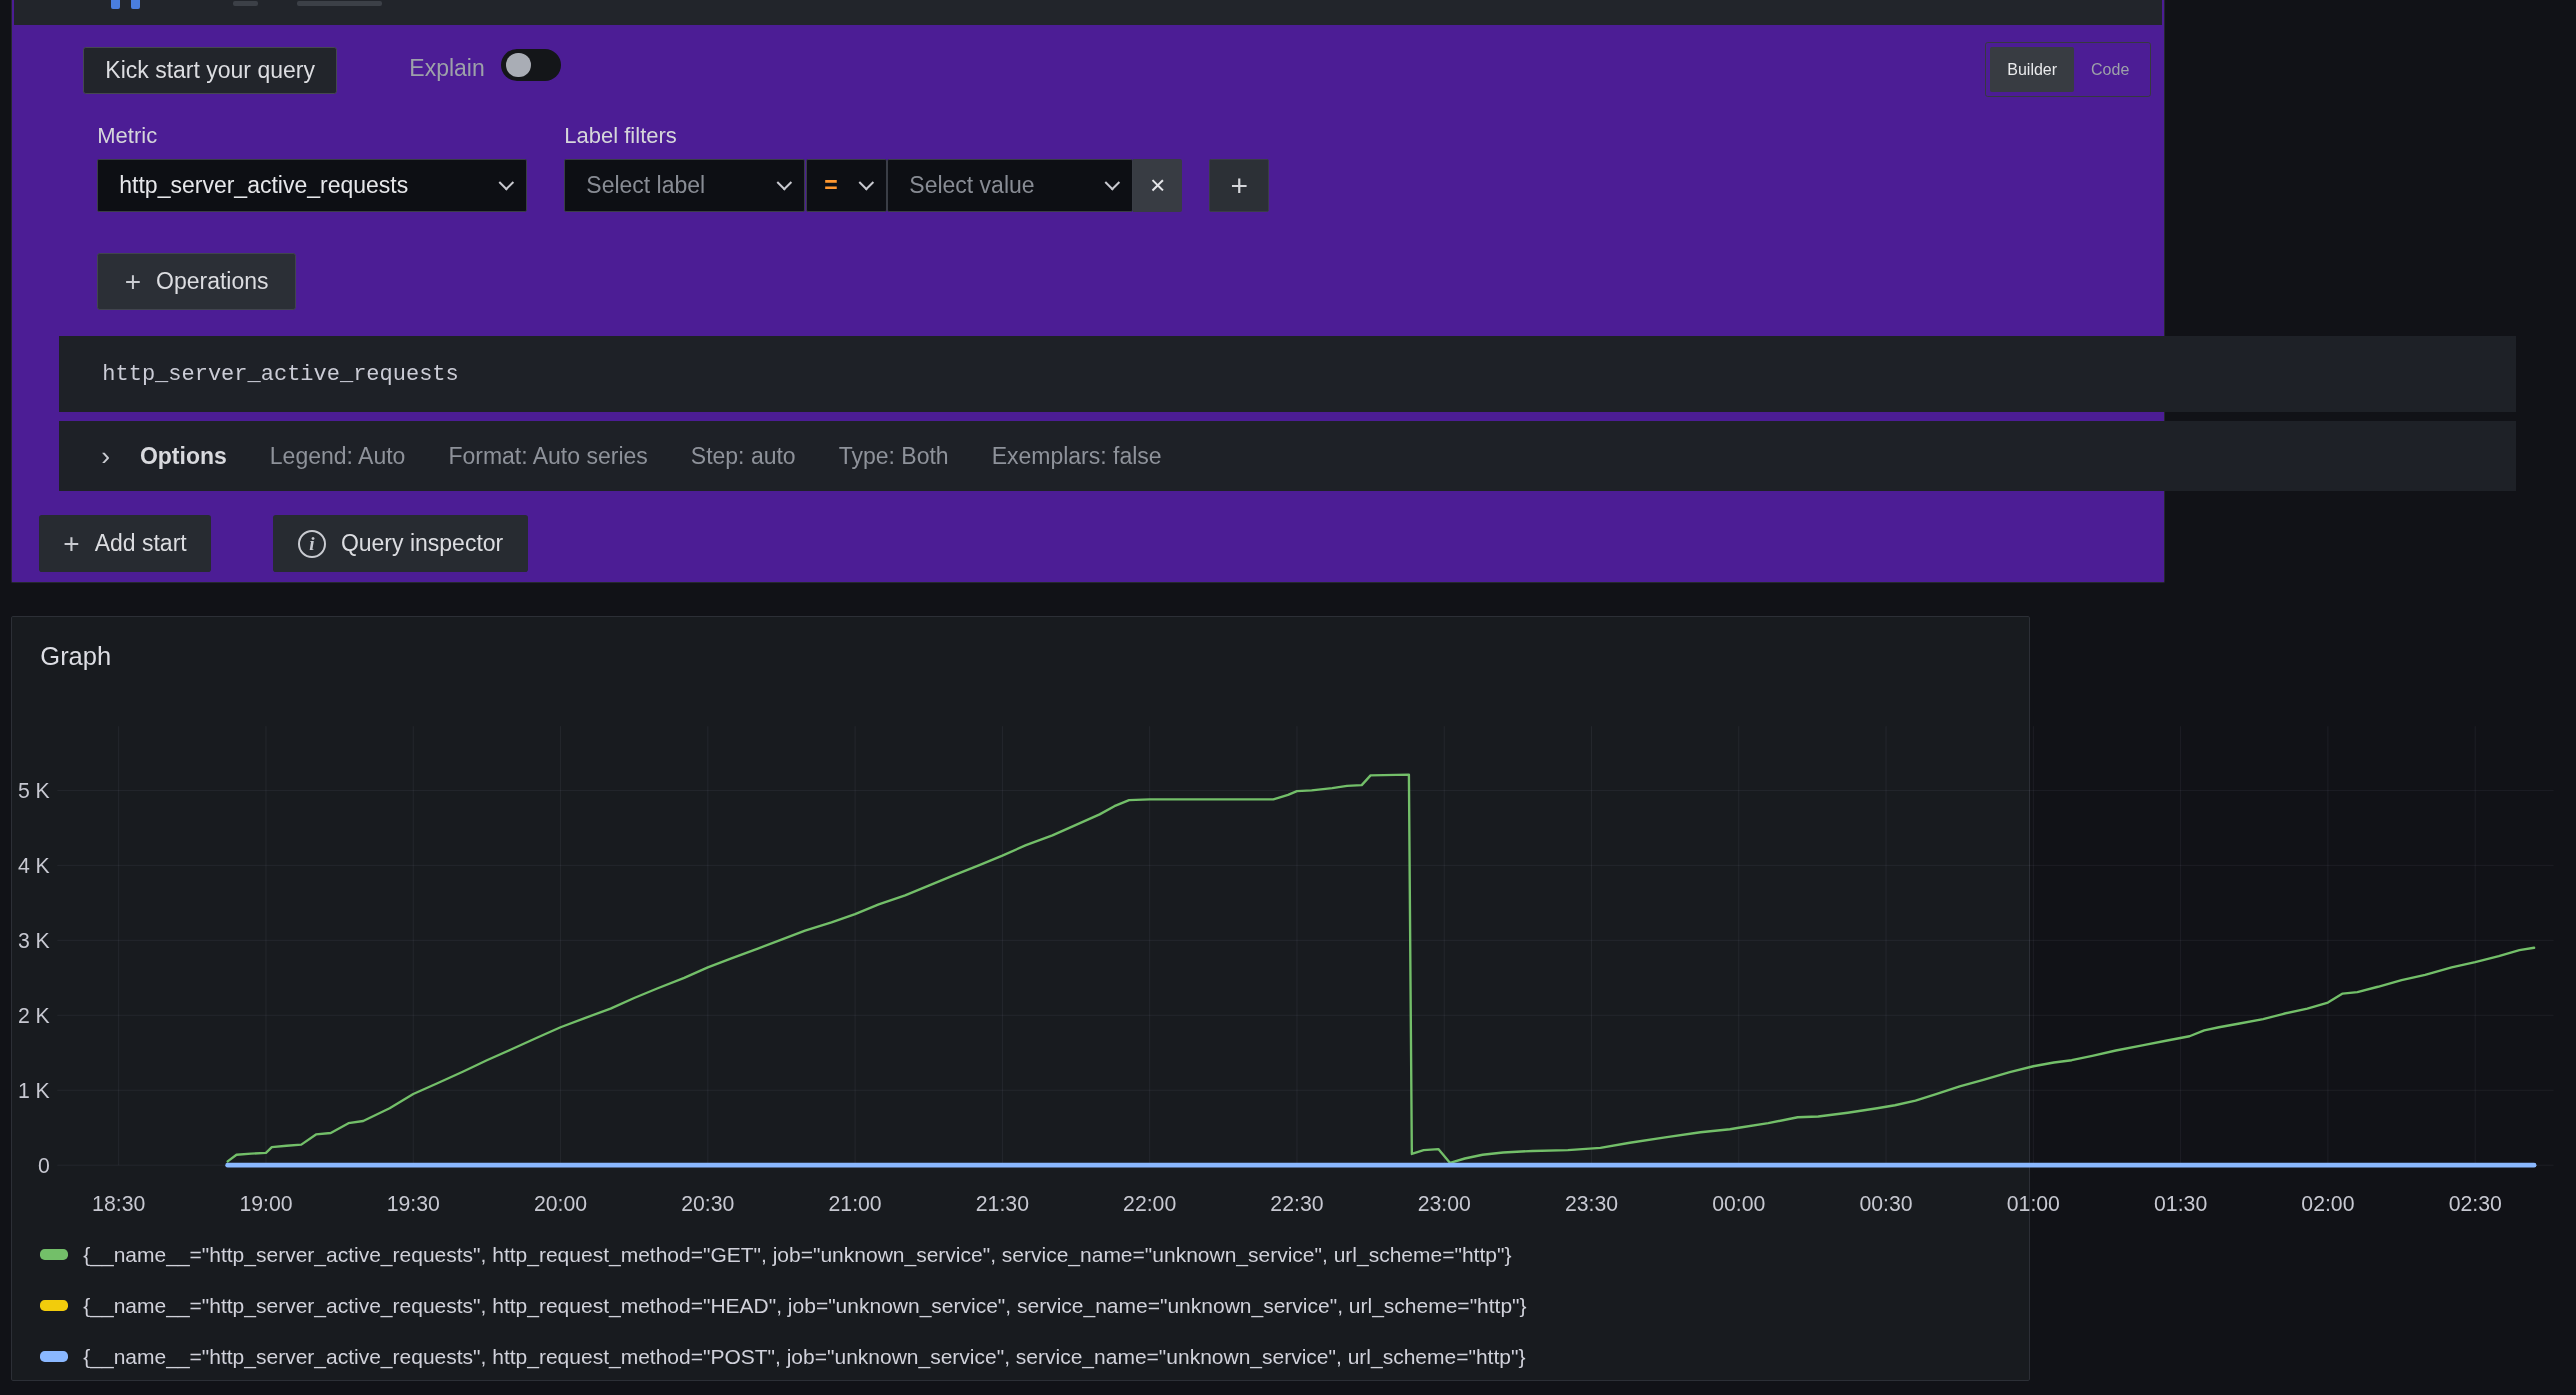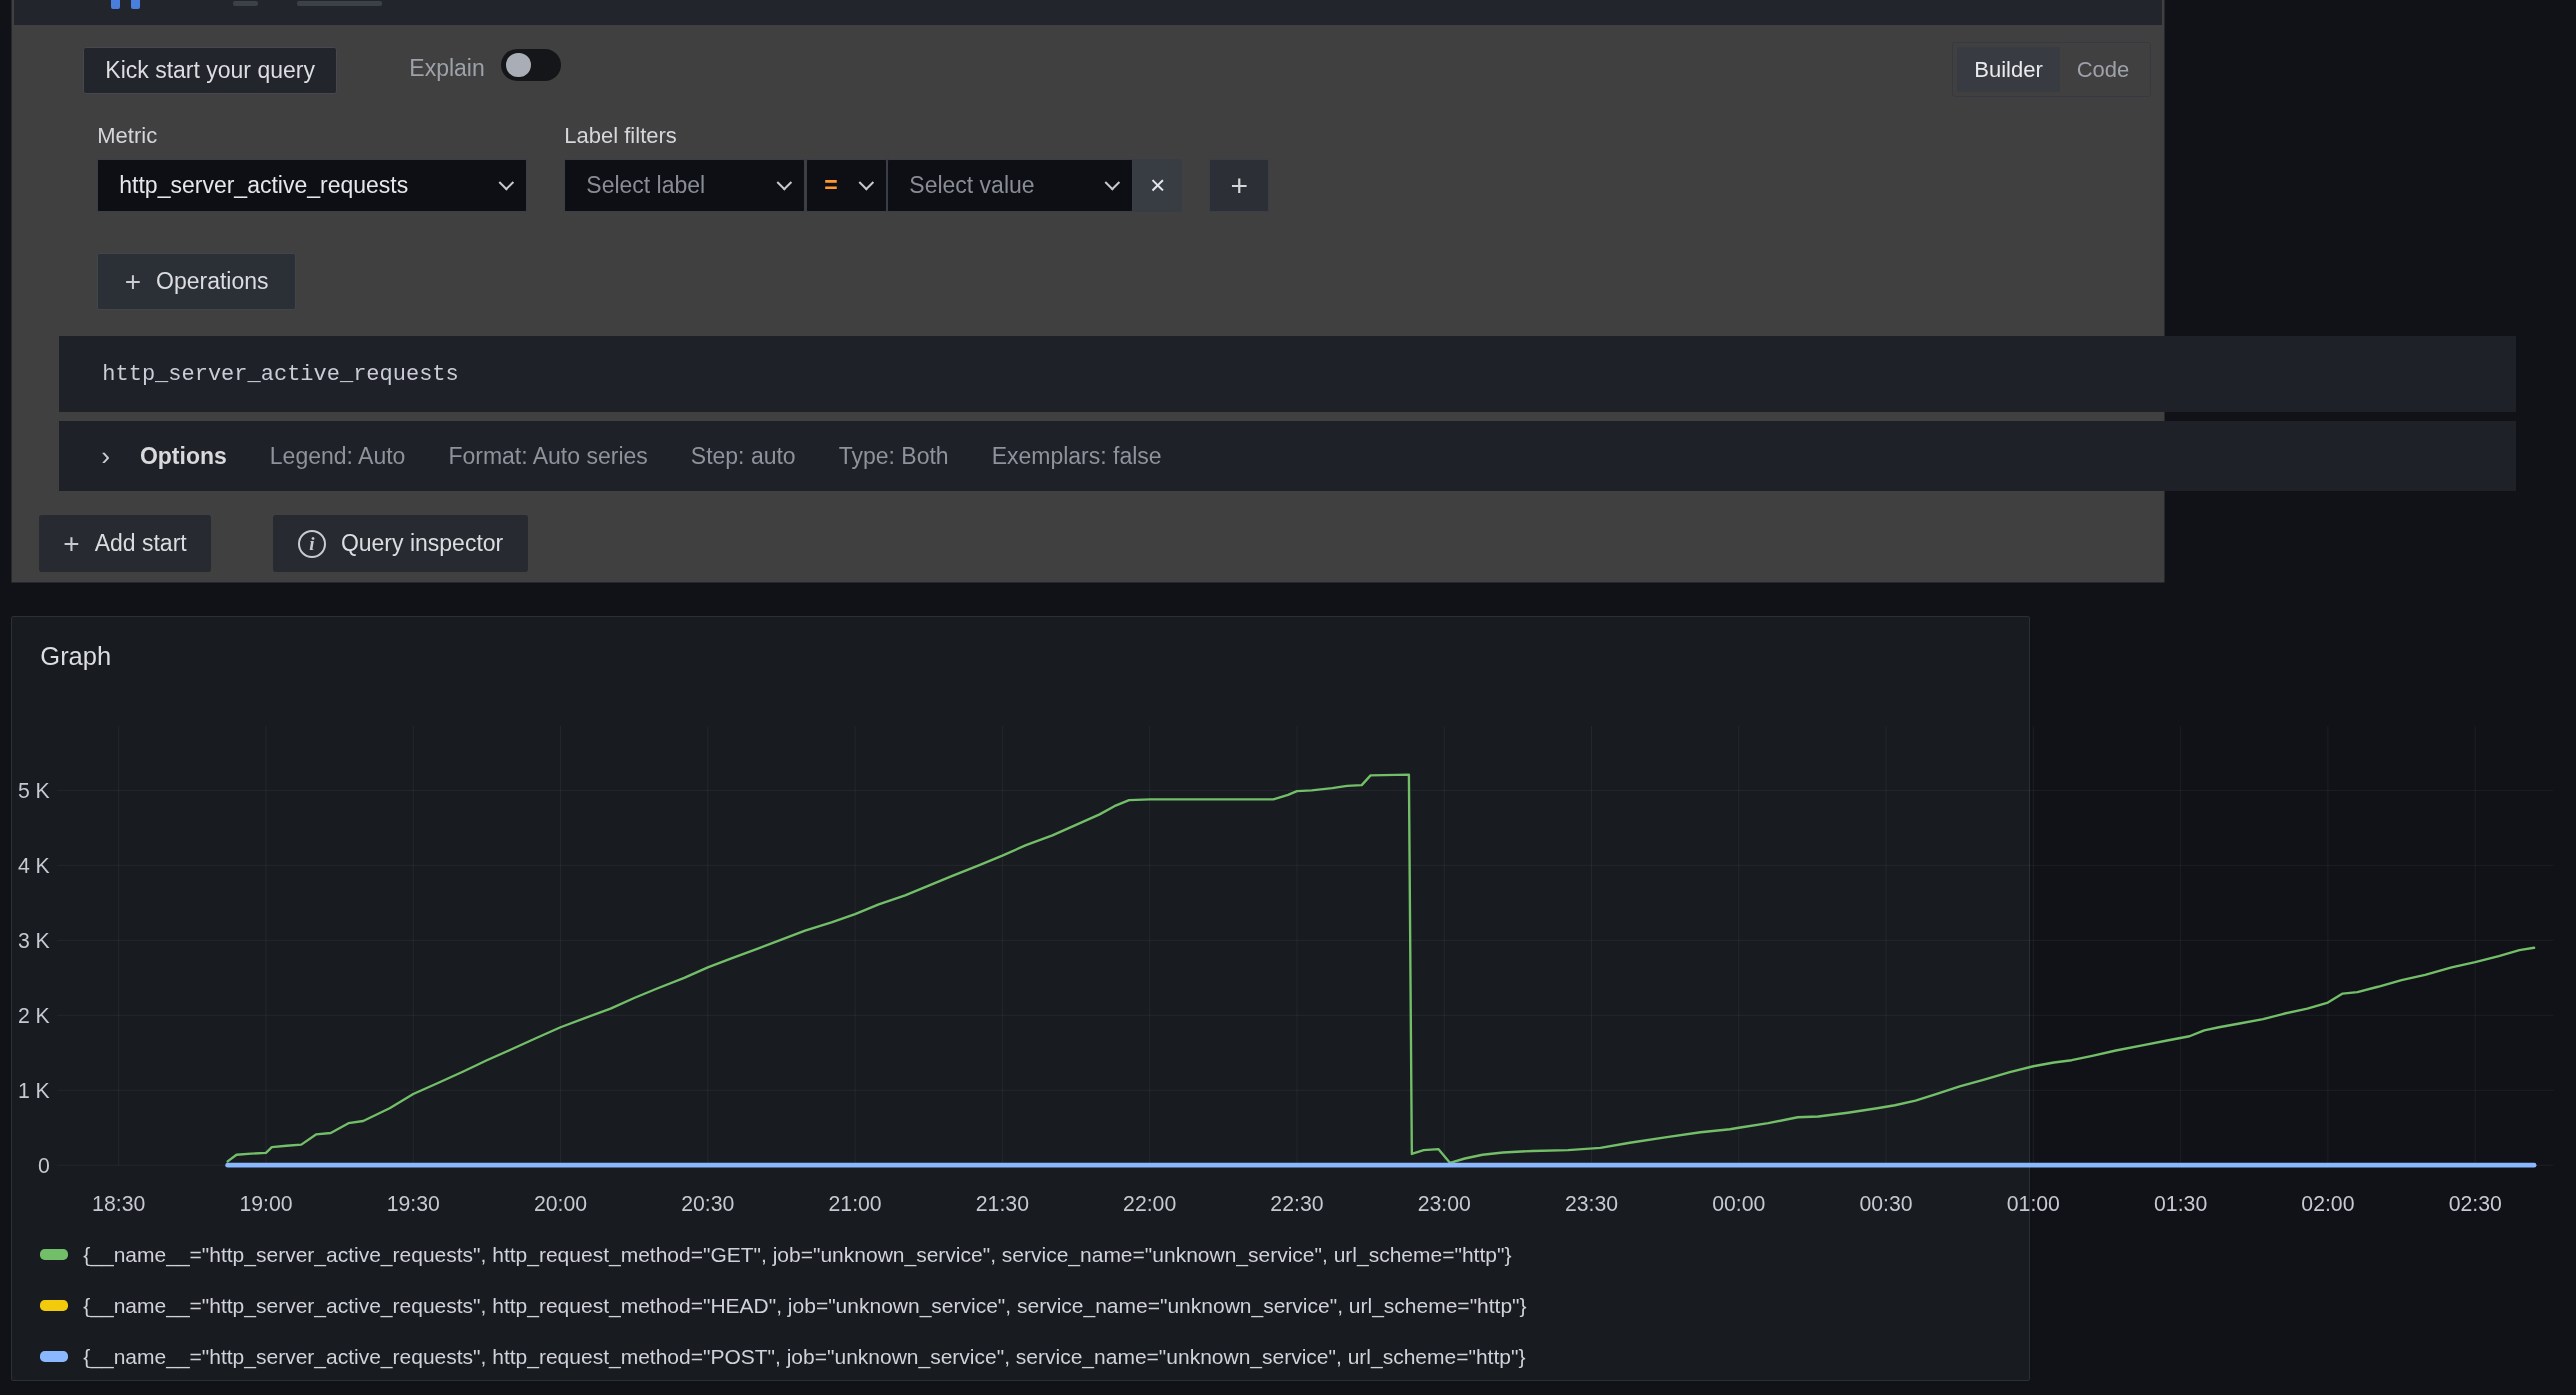--- a/index.html
+++ b/index.html
@@ -4,21 +4,21 @@
 <style>
   * { margin:0; padding:0; box-sizing:border-box; }
   html,body { background:#111217; }
   body {
     position:relative; width:2576px; height:1396px;
     font-family:"Liberation Sans", sans-serif; color:#d8d9dd; overflow:hidden;
   }
   
   .query-panel {
     position:absolute; left:11.3px; top:0; width:2154px; height:583px;
-    background:#404040; border:0.9px solid #25282e; border-top:none; border-radius:0 0 1.9px 1.9px;
+    background:#4c1d95; border:0.9px solid #25282e; border-top:none; border-radius:0 0 1.9px 1.9px;
   }
   .row-header-strip {
     position:absolute; left:1.9px; top:0; right:1.9px; height:24.6px;
     background:#22252b; overflow:hidden;
   }
   .strip-blue-a,.strip-blue-b { position:absolute; top:0; width:8.5px; height:8.5px; background:#4a7edd; border-radius:0 0 1.9px 1.9px; }
   .strip-blue-a { left:97px; } .strip-blue-b { left:117px; }
   .strip-dash { position:absolute; top:0.9px; height:4.7px; background:#3c4047; border-radius:1.9px; }
   .icon-stub { position:absolute; top:-12.3px; width:21px; height:23px; border:2.4px solid #989ca5; background:transparent; }
   .icon-stub.round { border-radius:50%; }
@@ -31,21 +31,21 @@
   }
   .kick-btn { left:71px; top:47px; height:47px; padding:0 21px; background:#22252b; border:0.9px solid #45484f; }
   .explain-label { position:absolute; left:397px; top:55px; font-size:23px; color:#9da1a9; }
   .toggle {
     position:absolute; left:489px; top:49px; width:60px; height:32px;
     border-radius:16px; background:#141619; cursor:pointer;
   }
   .toggle .knob { position:absolute; left:4.7px; top:3.8px; width:24.6px; height:24.6px; border-radius:50%; background:#a9adb5; }
 
   .seg { position:absolute; display:flex; align-items:center; border:0.9px solid #36393f; border-radius:2.8px; padding:3.8px; background:transparent; }
-  .seg .seg-item { font-size:22px; color:#9da1a9; padding:0 17px; height:45px; line-height:45px; border-radius:1.9px; cursor:pointer; white-space:nowrap; }
+  .seg .seg-item { font-size:16px; color:#9da1a9; padding:0 17px; height:45px; line-height:45px; border-radius:1.9px; cursor:pointer; white-space:nowrap; }
   .seg .seg-item.active { background:#383c42; color:#e9eaec; }
   .mode-toggle { right:13.2px; top:42px; }
 
   .field-label { position:absolute; font-size:22px; color:#d5d6da; }
   .select {
     position:absolute; top:159px; height:53px; display:flex; align-items:center; justify-content:space-between;
     background:#0d0f14; border:0.9px solid #3a3e46; border-radius:1.9px; padding:0 17px 0 21px;
     font-size:23px; cursor:pointer; white-space:nowrap;
   }
   .select .val { color:#e6e7ea; }

